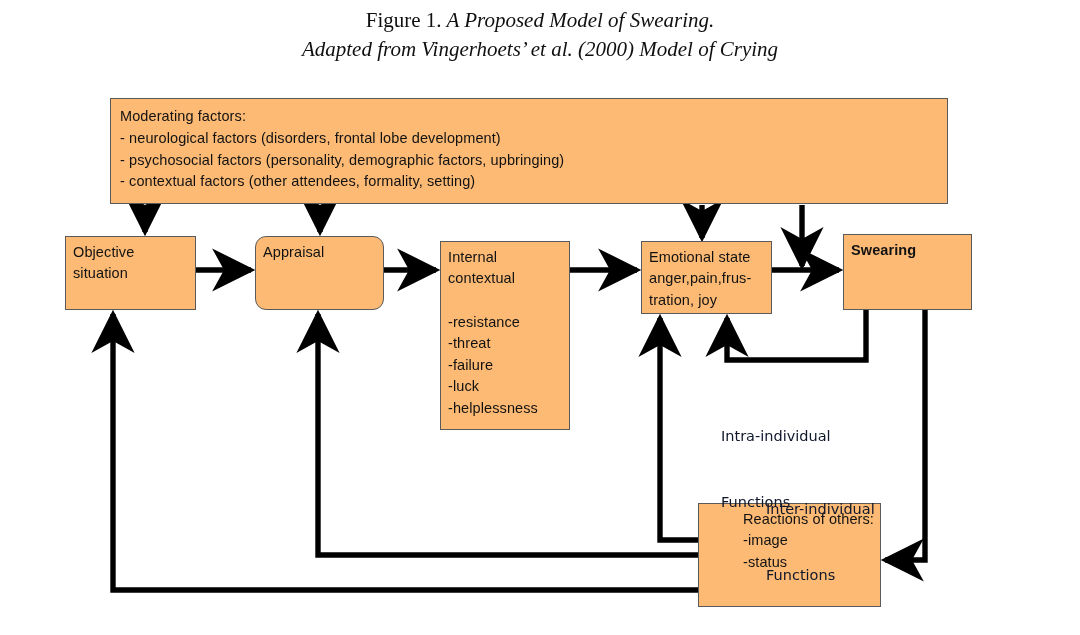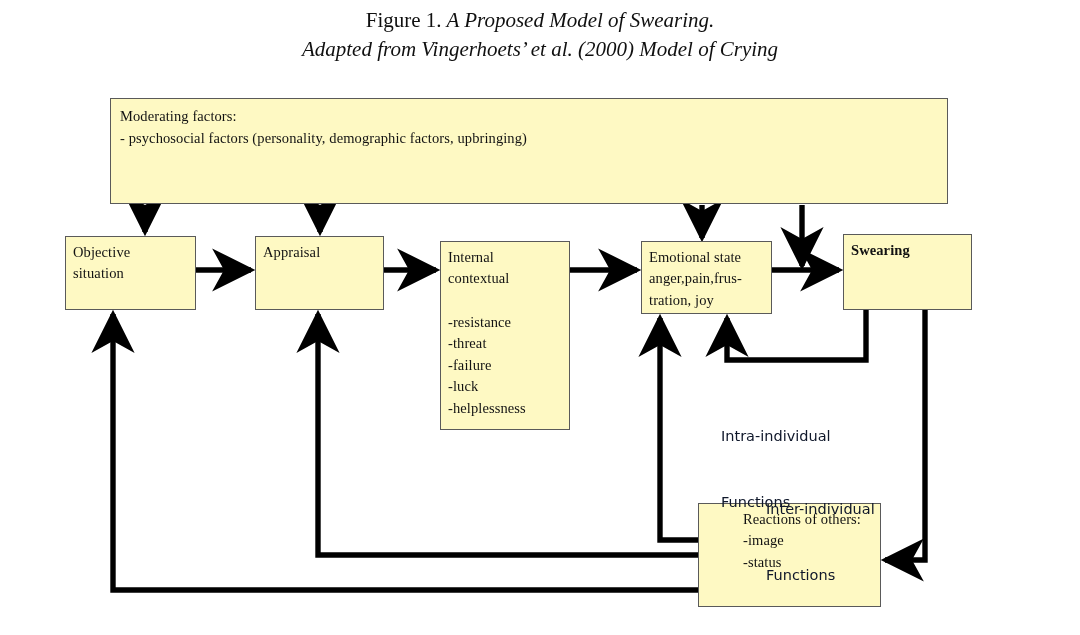--- a/index.html
+++ b/index.html
@@ -47,38 +47,38 @@
     top: 0;
     width: 1080px;
     height: 635px;
     pointer-events: none;
   }
 
   
   .node {
     position: absolute;
     box-sizing: border-box;
-    background: #fef9c3;
+    background: #fdba74;
     border: 1px solid #5a5a5a;
-    font-family: Liberation Serif, serif;
+    font-family: Liberation Sans, sans-serif;
     font-size: 14.5px;
     line-height: 1.48;
     color: #121212;
     padding: 5px 7px 4px 7px;
     letter-spacing: 0.1px;
   }
   .node .ln { display: block; white-space: pre; }
   .node.bold { font-weight: bold; }
 
   #node-moderating {
     left: 110px; top: 98px; width: 838px; height: 106px;
     font-size: 14.5px; line-height: 1.50; padding-top: 7px; padding-left: 9px;
   }
   #node-objective  { left: 65px;  top: 236px; width: 131px; height: 74px; }
-  #node-appraisal  { left: 255px; top: 236px; width: 129px; height: 74px; }
+  #node-appraisal  { left: 255px; top: 236px; width: 129px; height: 74px; border-radius: 11px; }
   #node-internal   { left: 440px; top: 241px; width: 130px; height: 189px; }
   #node-emotional  { left: 641px; top: 241px; width: 131px; height: 73px; }
   #node-swearing   { left: 843px; top: 234px; width: 129px; height: 76px; }
   #node-reactions  { left: 698px; top: 503px; width: 183px; height: 104px; padding-left: 44px; }
 
   #node-internal .spacer { display:block; height: 22px; }
 
   
   .label {
     position: absolute;
@@ -134,21 +134,23 @@
       <path d="M698,540 L660,540 L660,318"></path>
 
       <path d="M698,555 L318,555 L318,314"></path>
 
       <path d="M698,590 L113,590 L113,314"></path>
     </g>
   </svg>
 
   <div class="node" id="node-moderating">
     <span class="ln">Moderating factors:</span>
+    <span class="ln">- neurological factors (disorders, frontal lobe development)</span>
     <span class="ln">- psychosocial factors (personality, demographic factors, upbringing)</span>
+    <span class="ln">- contextual factors (other attendees, formality, setting)</span>
   </div>
 
   <div class="node" id="node-objective">
     <span class="ln">Objective</span>
     <span class="ln">situation</span>
   </div>
 
   <div class="node" id="node-appraisal">
     <span class="ln">Appraisal</span>
   </div>

